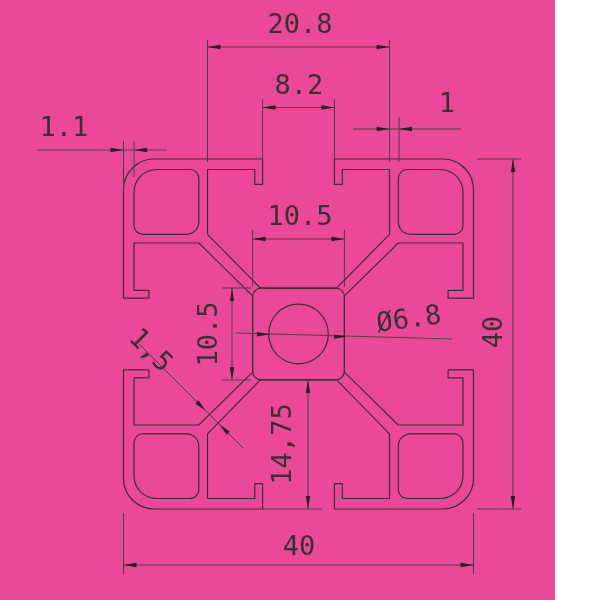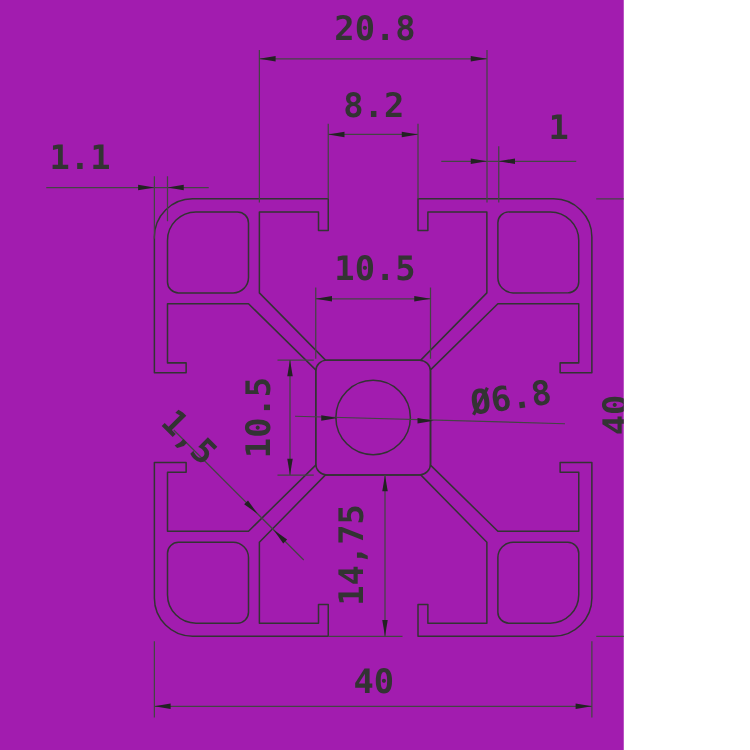--- a/index.html
+++ b/index.html
@@ -1,16 +1,16 @@
 <!DOCTYPE html>
 <html><head>
 <meta charset="utf-8">
 <style>
   html,body{margin:0;padding:0;background:#ffffff;}
-  .stage{width:499px;height:600px;position:relative;background:#a21caf;overflow:hidden;font-weight:bold;}
+  .stage{width:555px;height:600px;position:relative;background:#ec4899;overflow:hidden;}
   svg{display:block;}
   text{font-family:"DejaVu Sans Mono", monospace;font-size:27px;fill:#333;}
   .profile path, .profile circle{fill:none;stroke:#333;stroke-width:1.2;stroke-linejoin:round;stroke-linecap:round;}
   .dims line{stroke:#444;stroke-width:1;}
   .dims polygon{fill:#222;stroke:none;}
 </style>
 </head>
 <body>
 
 <div class="stage">

